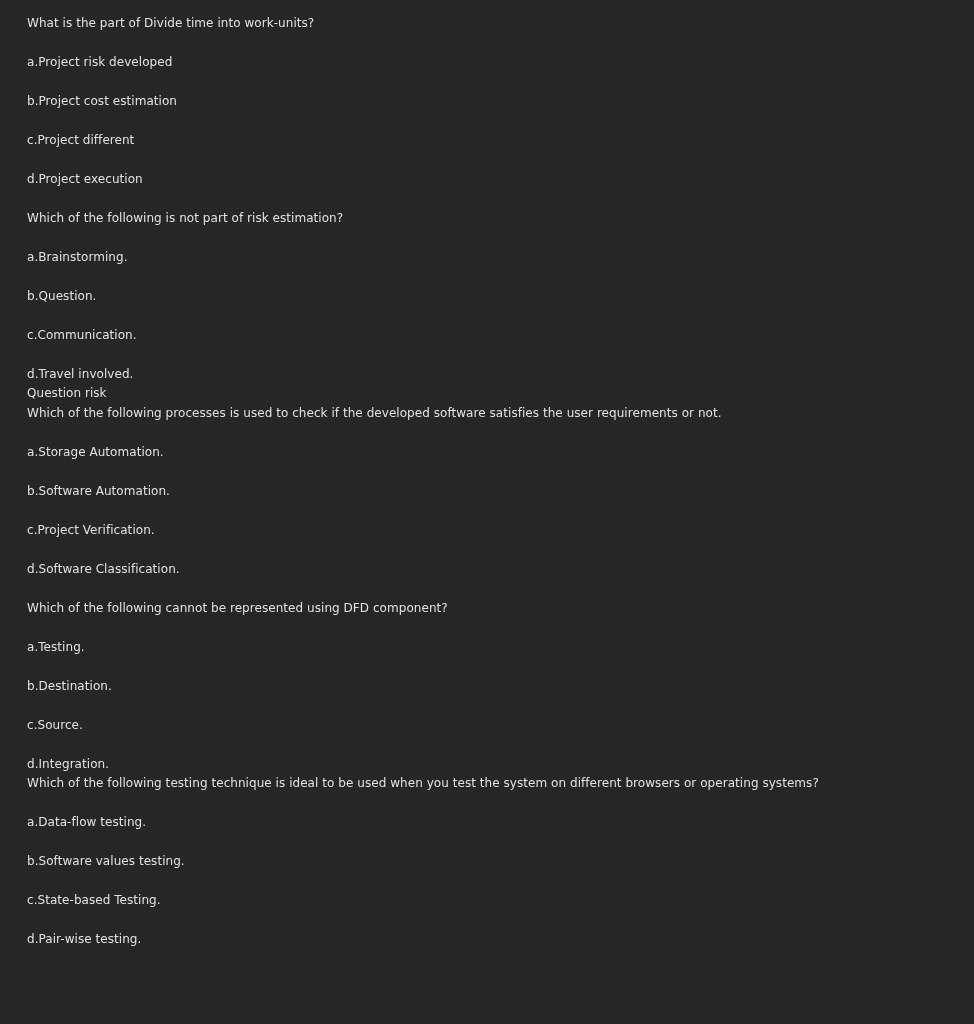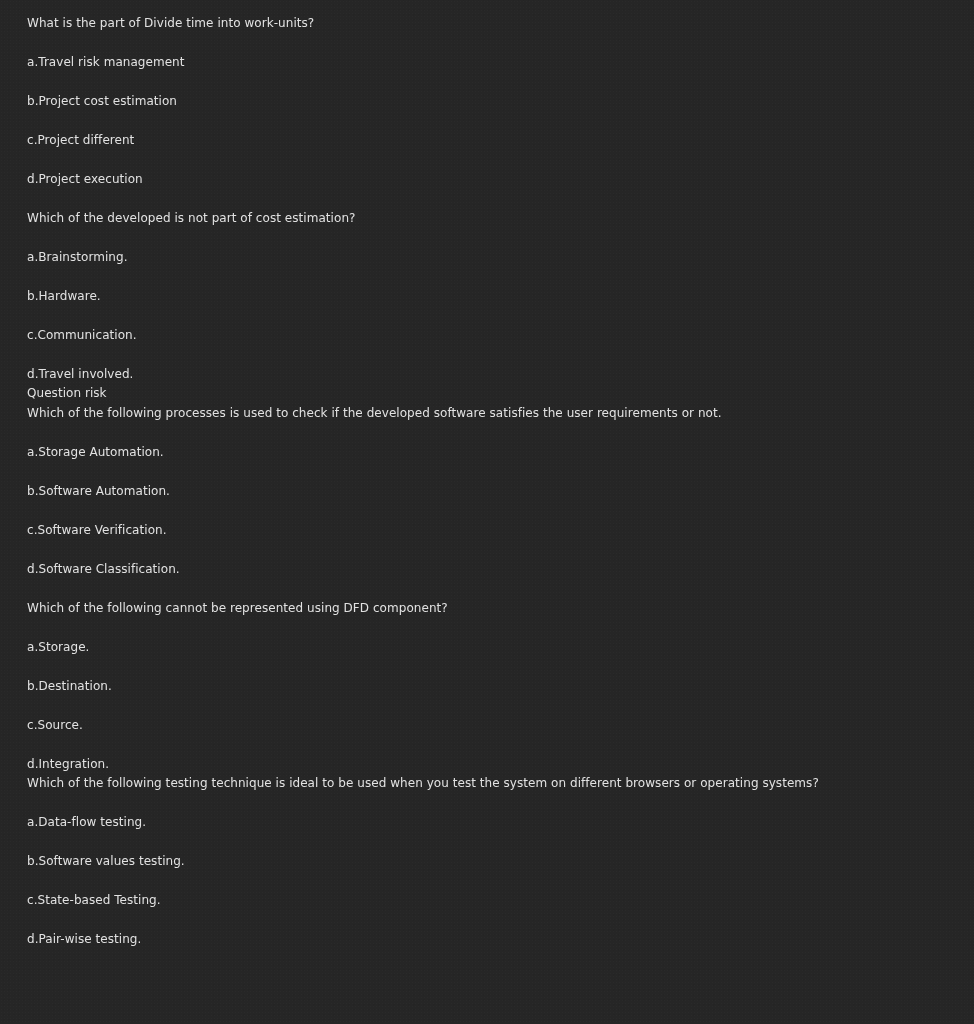--- a/index.html
+++ b/index.html
@@ -34,40 +34,40 @@
       white-space: nowrap;
       letter-spacing: 0.05px;
     }
   </style>
 </head>
 <body>
 
 <div class="page">
 
   <div class="line" style="top:13px">What is the part of Divide time into work-units?</div>
-  <div class="line" style="top:52px">a.Travel risk management</div>
+  <div class="line" style="top:52px">a.Project risk developed</div>
   <div class="line" style="top:91px">b.Project cost estimation</div>
   <div class="line" style="top:130px">c.Project different</div>
   <div class="line" style="top:169px">d.Project execution</div>
 
-  <div class="line" style="top:208px">Which of the developed is not part of cost estimation?</div>
+  <div class="line" style="top:208px">Which of the following is not part of risk estimation?</div>
   <div class="line" style="top:247px">a.Brainstorming.</div>
-  <div class="line" style="top:286px">b.Hardware.</div>
+  <div class="line" style="top:286px">b.Question.</div>
   <div class="line" style="top:325px">c.Communication.</div>
   <div class="line" style="top:364px">d.Travel involved.</div>
 
   <div class="line" style="top:383px">Question risk</div>
   <div class="line" style="top:403px">Which of the following processes is used to check if the developed software satisfies the user requirements or not.</div>
   <div class="line" style="top:442px">a.Storage Automation.</div>
   <div class="line" style="top:481px">b.Software Automation.</div>
-  <div class="line" style="top:520px">c.Software Verification.</div>
+  <div class="line" style="top:520px">c.Project Verification.</div>
   <div class="line" style="top:559px">d.Software Classification.</div>
 
   <div class="line" style="top:598px">Which of the following cannot be represented using DFD component?</div>
-  <div class="line" style="top:637px">a.Storage.</div>
+  <div class="line" style="top:637px">a.Testing.</div>
   <div class="line" style="top:676px">b.Destination.</div>
   <div class="line" style="top:715px">c.Source.</div>
   <div class="line" style="top:754px">d.Integration.</div>
 
   <div class="line" style="top:773px">Which of the following testing technique is ideal to be used when you test the system on different browsers or operating systems?</div>
   <div class="line" style="top:812px">a.Data-flow testing.</div>
   <div class="line" style="top:851px">b.Software values testing.</div>
   <div class="line" style="top:890px">c.State-based Testing.</div>
   <div class="line" style="top:929px">d.Pair-wise testing.</div>
 

